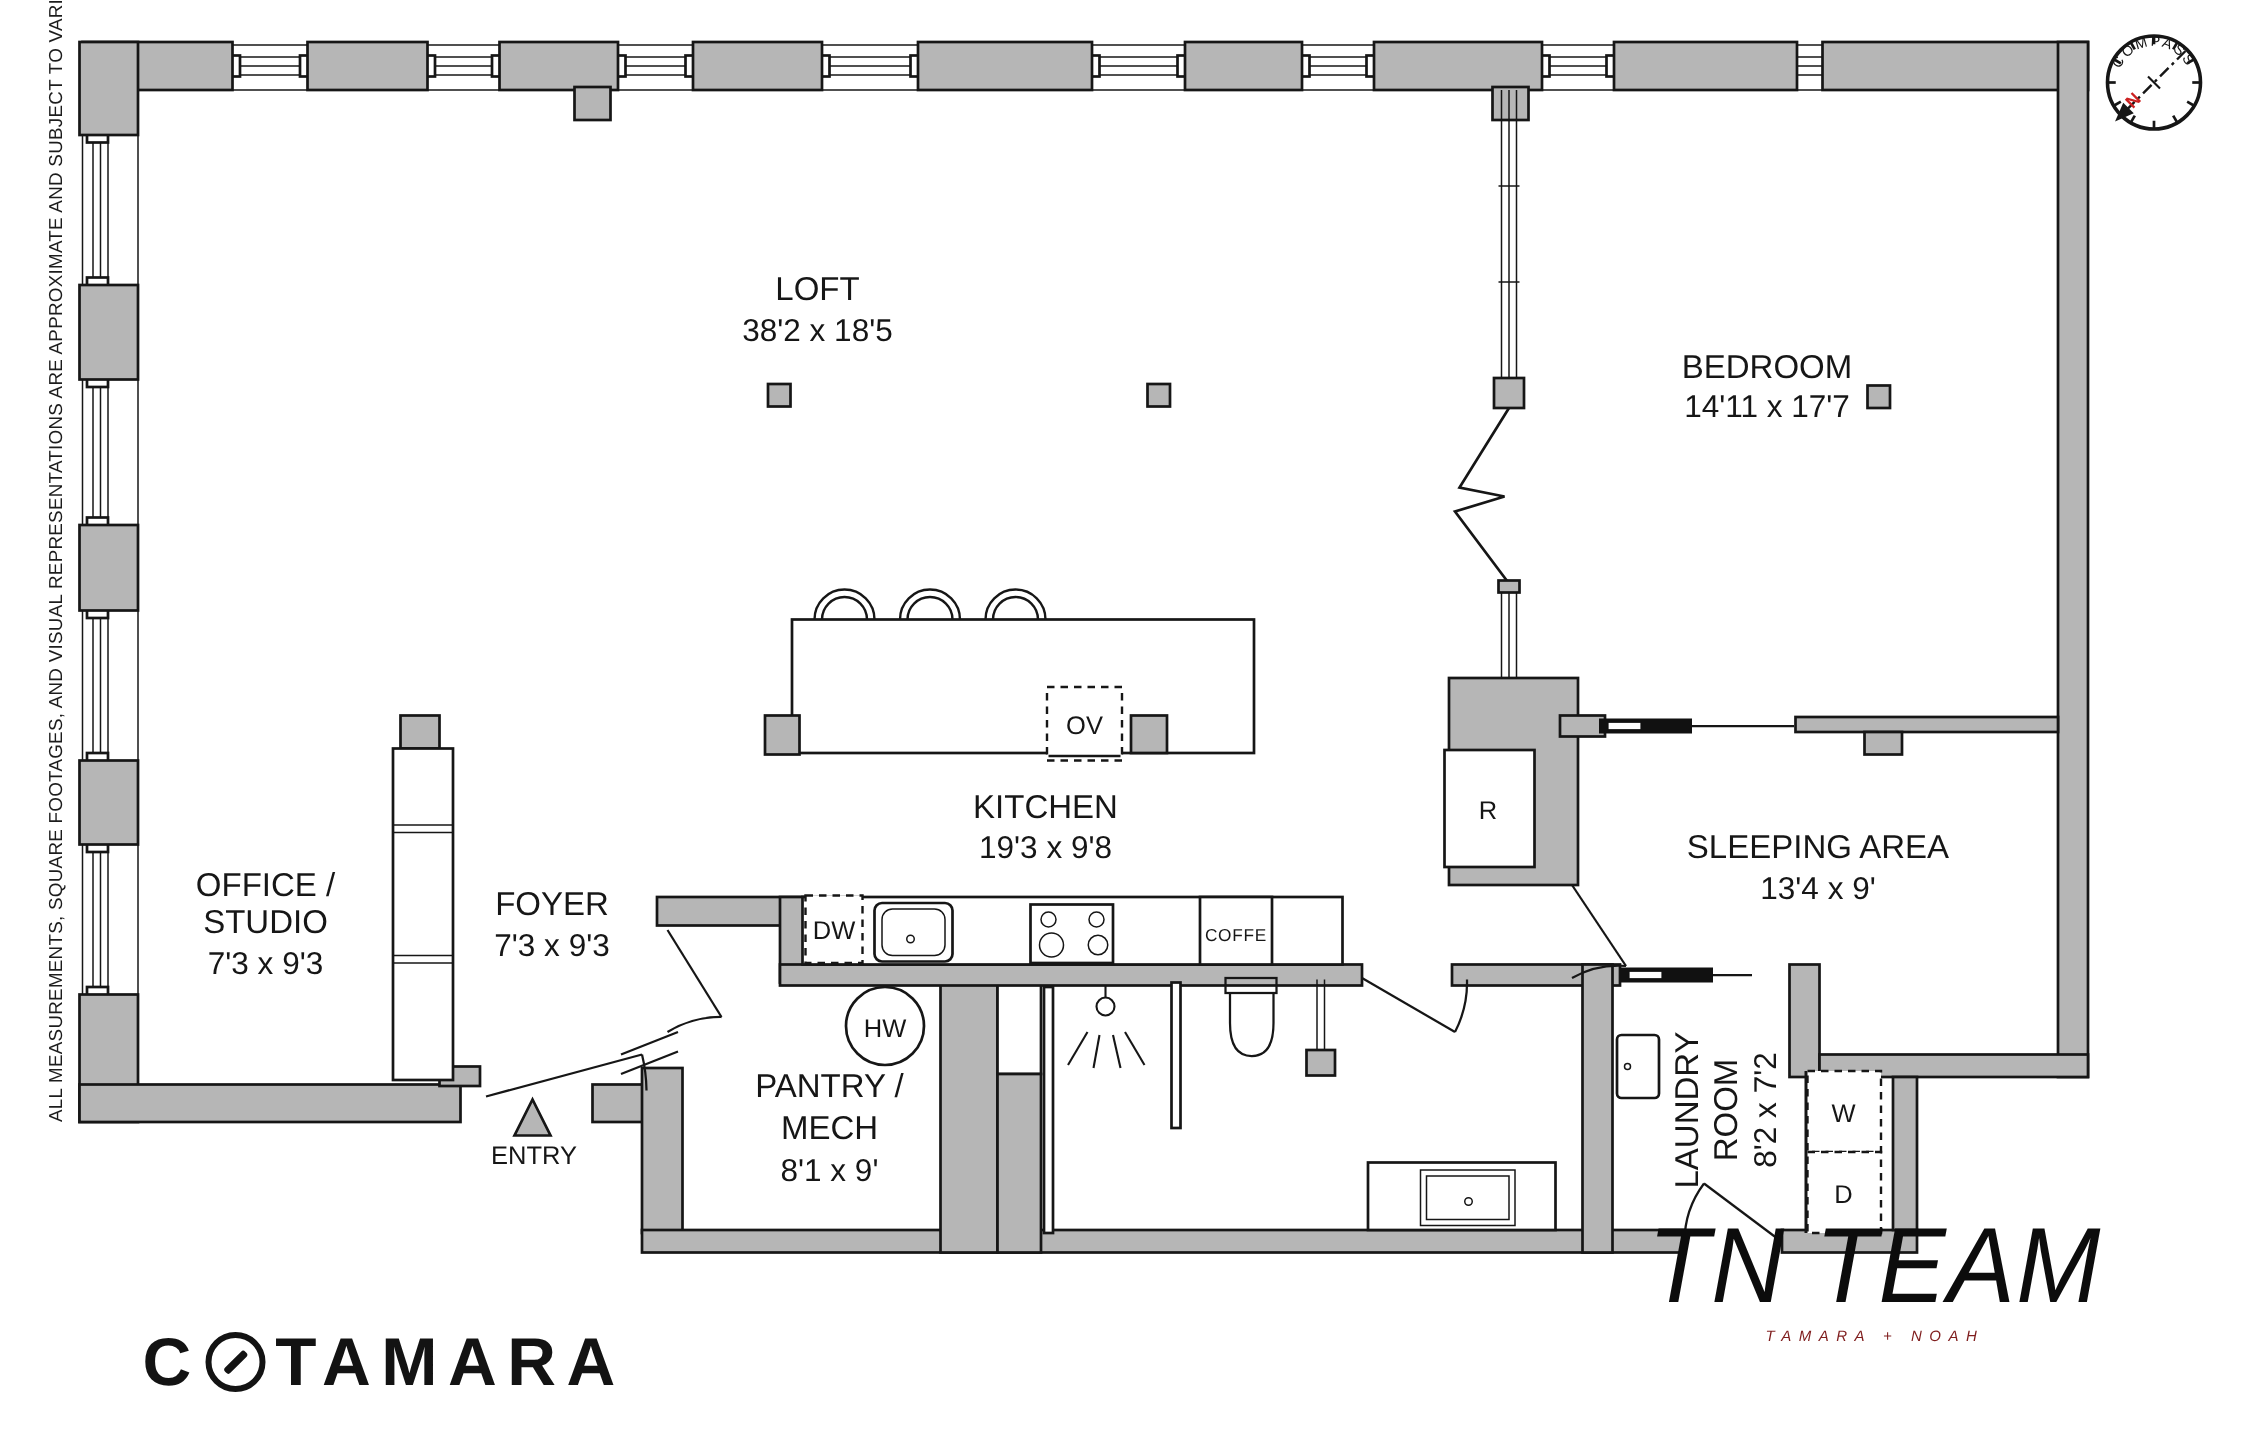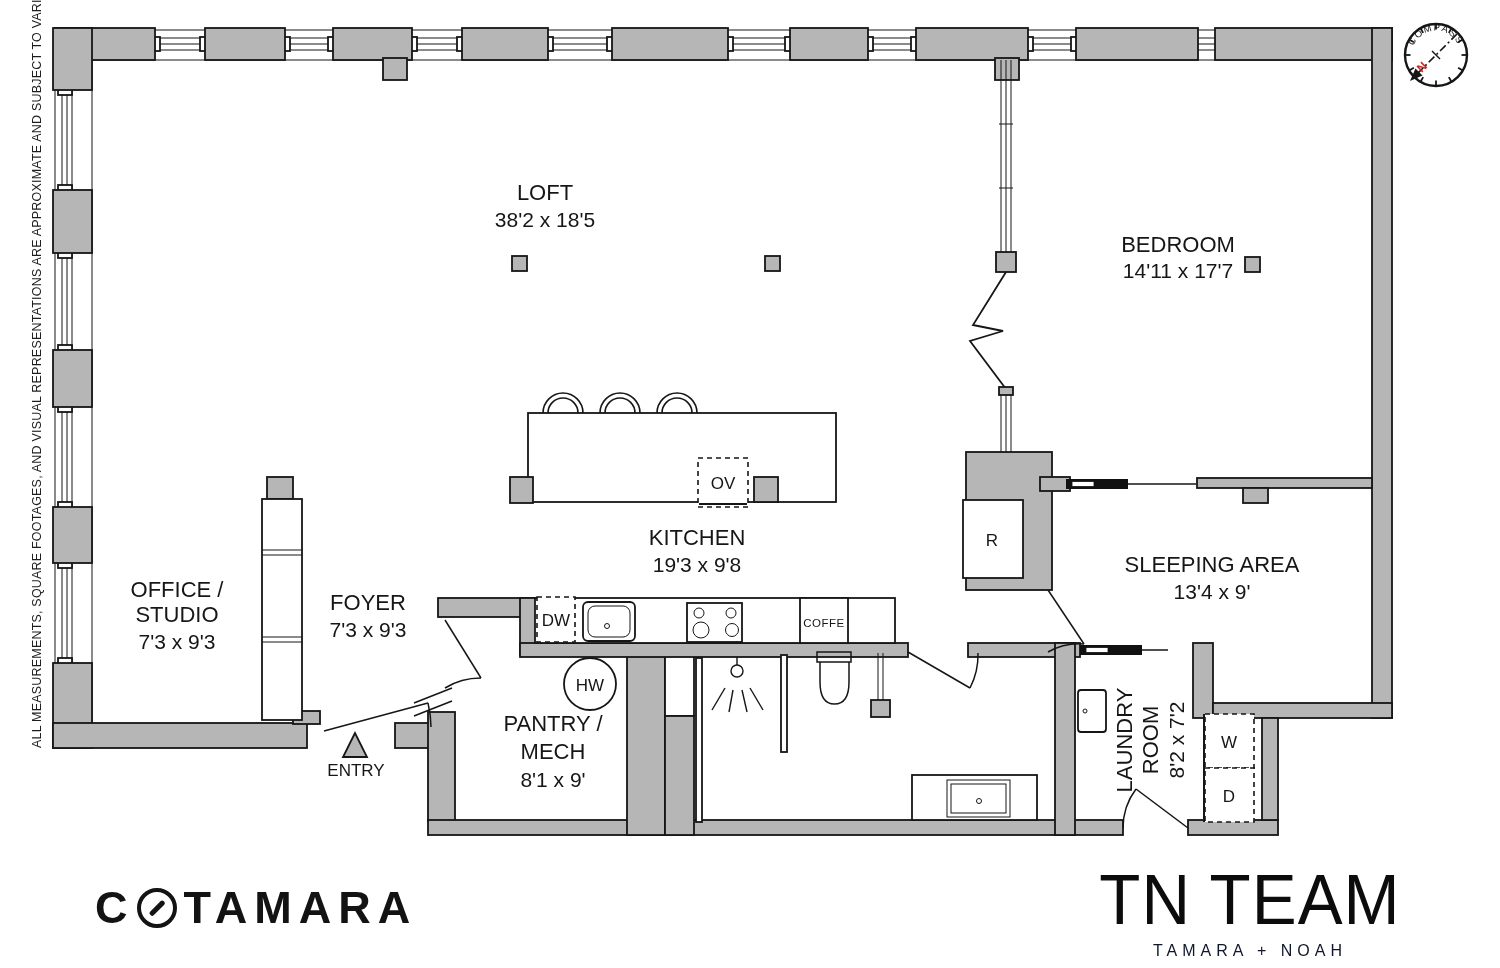--- a/index.html
+++ b/index.html
@@ -22,24 +22,24 @@
     transform:rotate(-90deg);width:700px;font-size:12.5px;letter-spacing:.2px;
     white-space:nowrap;color:#1c1c1c;}
   
   .compass-logo{position:absolute;left:95px;top:882px;display:flex;align-items:center;
     font-size:45px;font-weight:600;letter-spacing:7px;color:#131313;}
   .o-slash{display:inline-block;width:32px;height:32px;border:4.5px solid #131313;
     border-radius:50%;position:relative;margin:0 7px 0 2px;}
   .o-slash::after{content:"";position:absolute;left:50%;top:50%;width:4.5px;height:19px;
     background:#131313;transform:translate(-50%,-50%) rotate(45deg);border-radius:2px;}
   
-  .team{position:absolute;left:1080px;top:866px;width:340px;text-align:center;}
+  .team{position:absolute;left:1080px;top:810px;width:340px;text-align:center;font-style:italic;}
   .team-name{font-size:66px;font-weight:300;letter-spacing:1px;color:#0c0c0c;
     transform:scale(1.02,1.08);line-height:1;}
-  .team-sub{font-size:16px;letter-spacing:5px;color:#0f172a;margin-top:10px;text-align:center;}
+  .team-sub{font-size:10px;letter-spacing:5px;color:#7f1d1d;margin-top:10px;text-align:center;}
 </style>
 </head>
 <body>
 
 <div id="stage">
 
   <svg width="1500" height="968" viewBox="0 0 1500 968">
 
     <g>
       <line class="thin" x1="55" y1="30" x2="1392" y2="30"></line>

